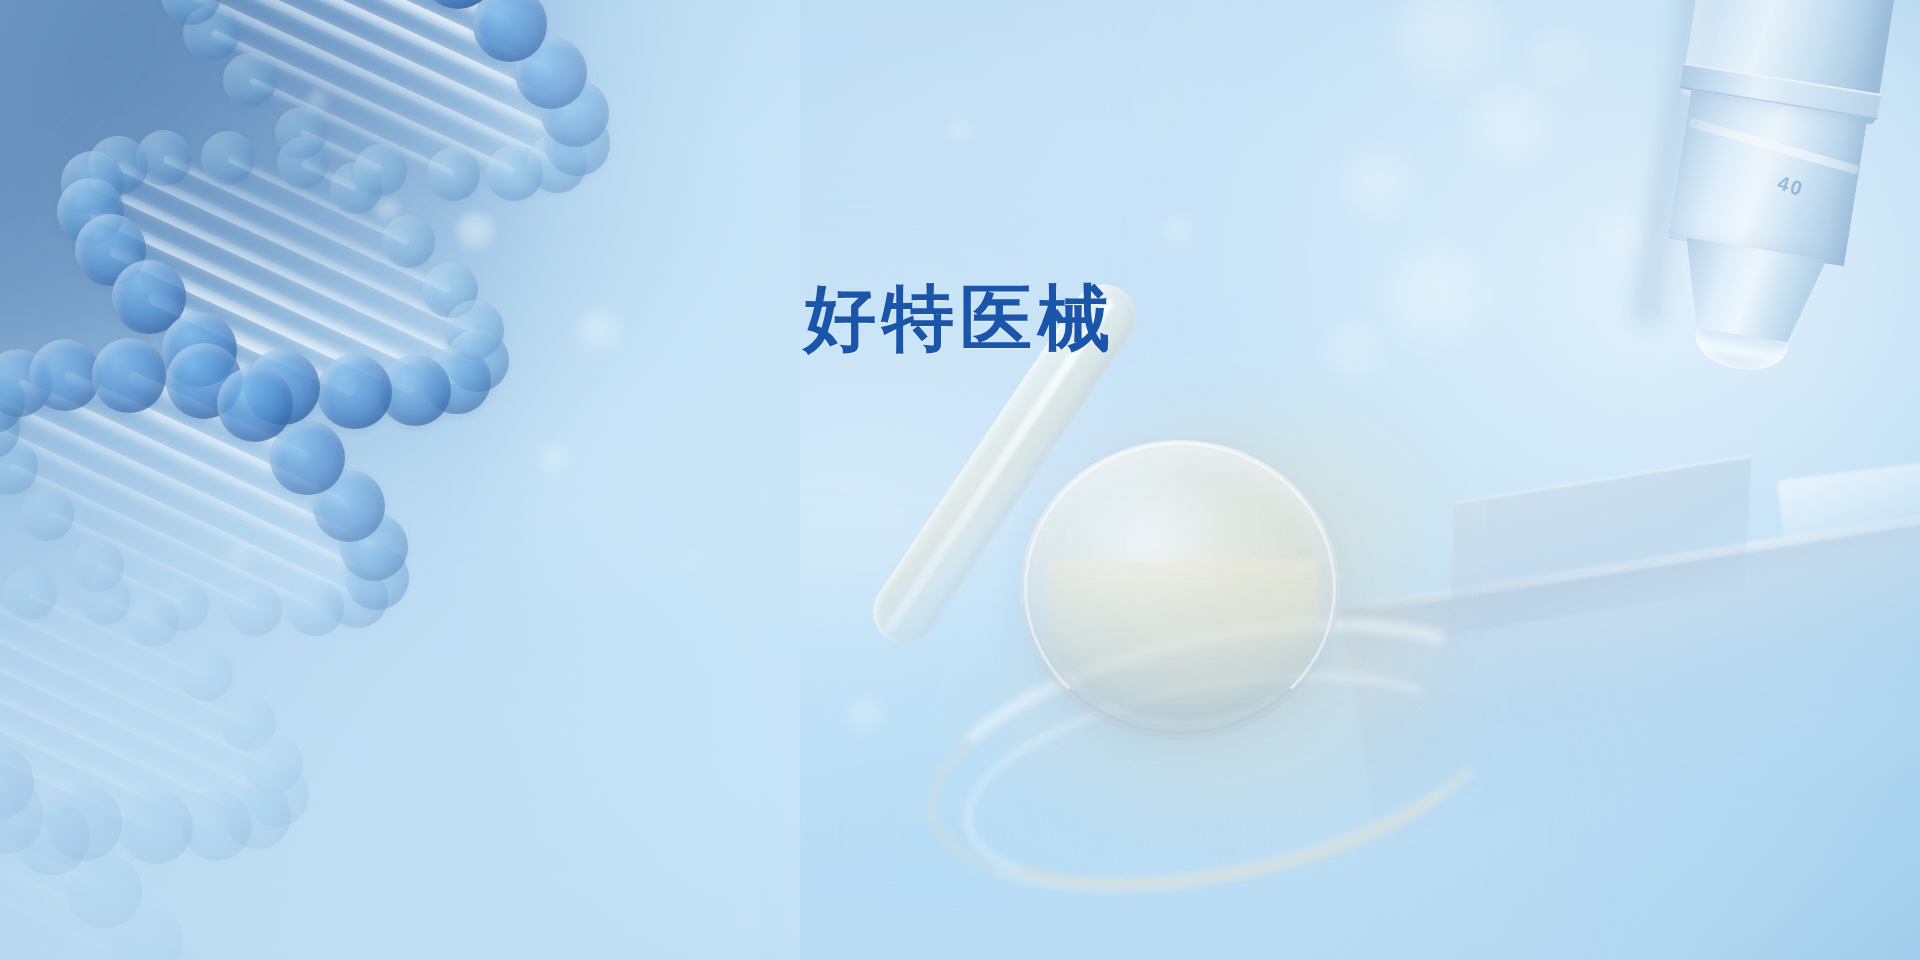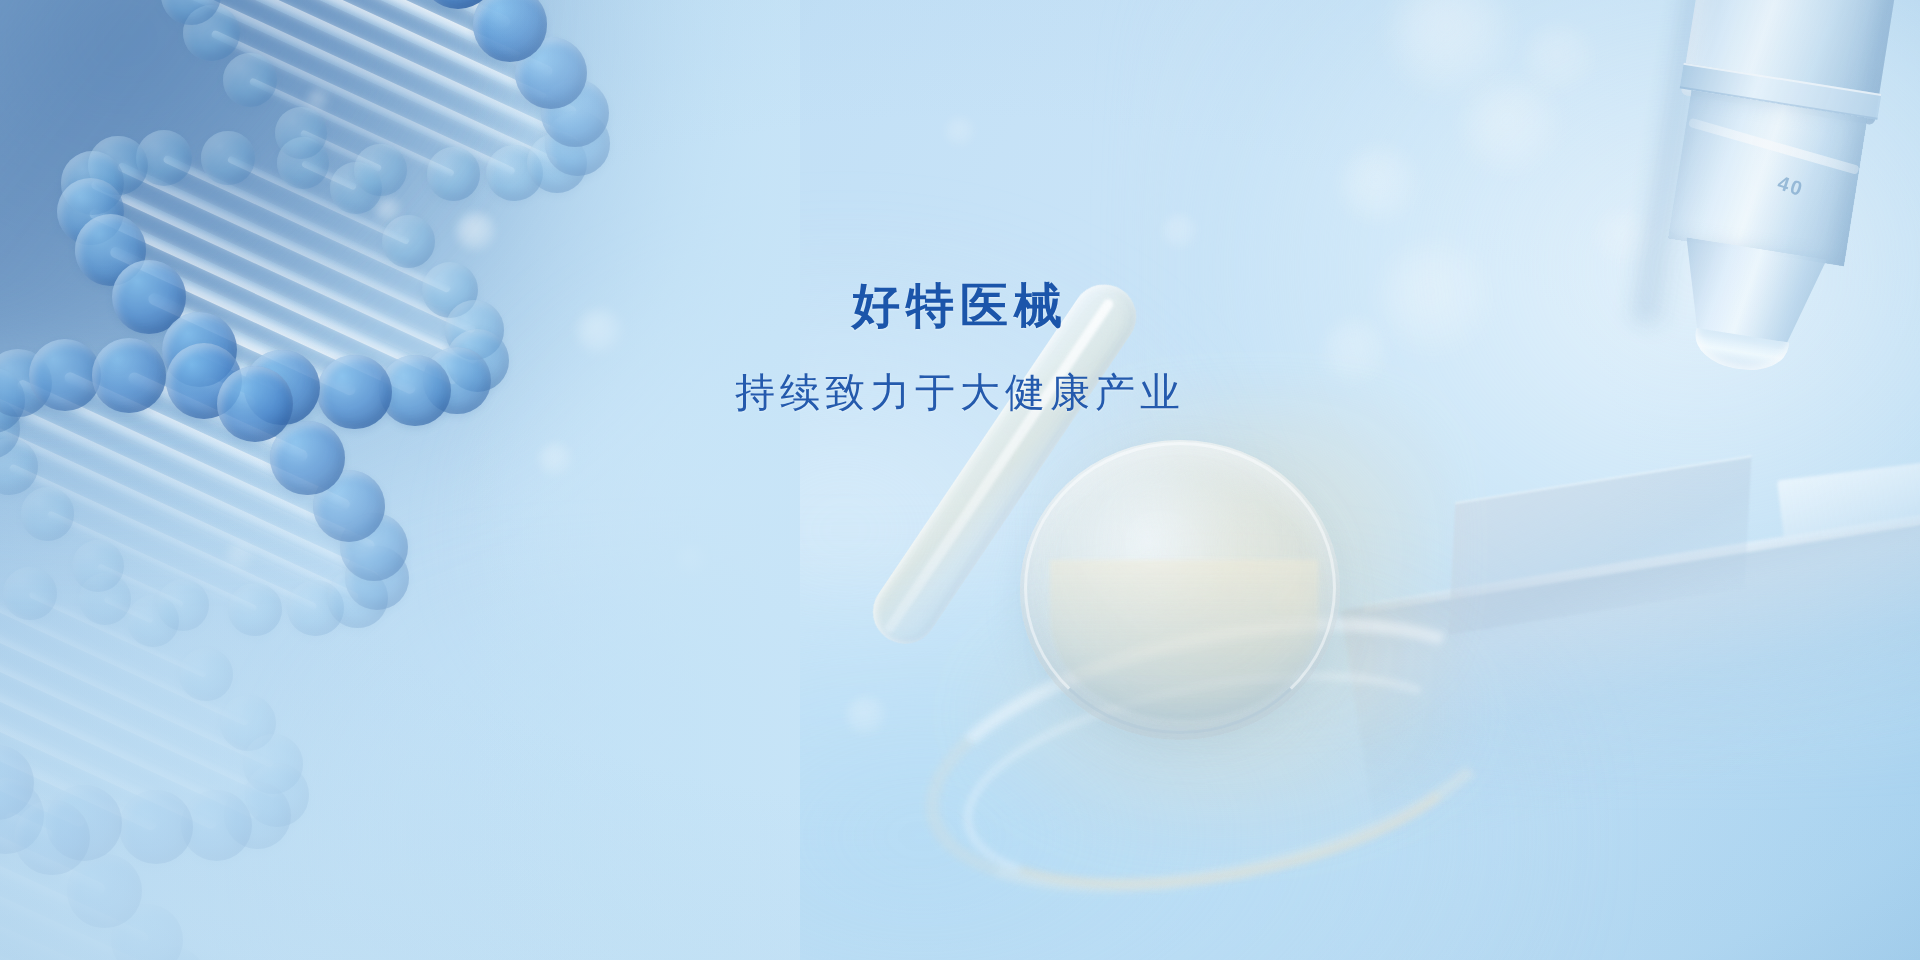--- a/index.html
+++ b/index.html
@@ -282,21 +282,21 @@
     pointer-events:none;
   }
 
   
   .hero{
     position:absolute;left:0;right:0;top:280px;
     text-align:center;
     z-index:40;
   }
   .hero-title{
-    font-size:48px;
+    font-size:72px;
     font-weight:700;
     color:#1b55aa;
     letter-spacing:6px;
     line-height:1.08;
     margin:0;
     text-shadow:0 1px 2px rgba(255,255,255,.45);
   }
   .hero-sub{
     font-size:40px;
     font-weight:400;
@@ -491,17 +491,16 @@
     <div class="scope-collar"></div>
     <div class="scope-mid"></div>
     <div class="scope-ring"></div>
     <div class="scope-40">40</div>
     <div class="scope-taper"></div>
     <div class="scope-lens"></div>
   </div>
 
   <div class="hero">
     <h1 class="hero-title">好特医械</h1>
-    <p class="hero-sub">持续致力于大健康产业</p>
   </div>
 
   <div class="vignette"></div>
 </div>
 
 </body></html>

